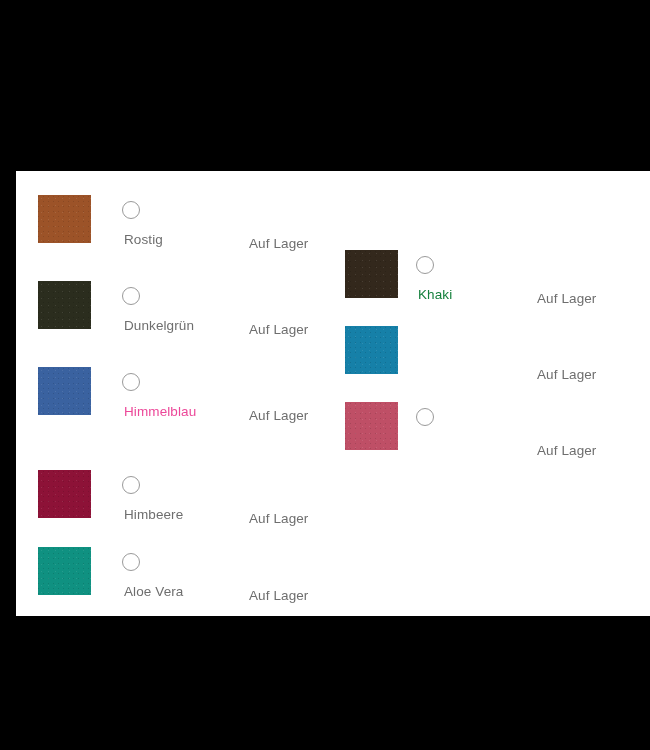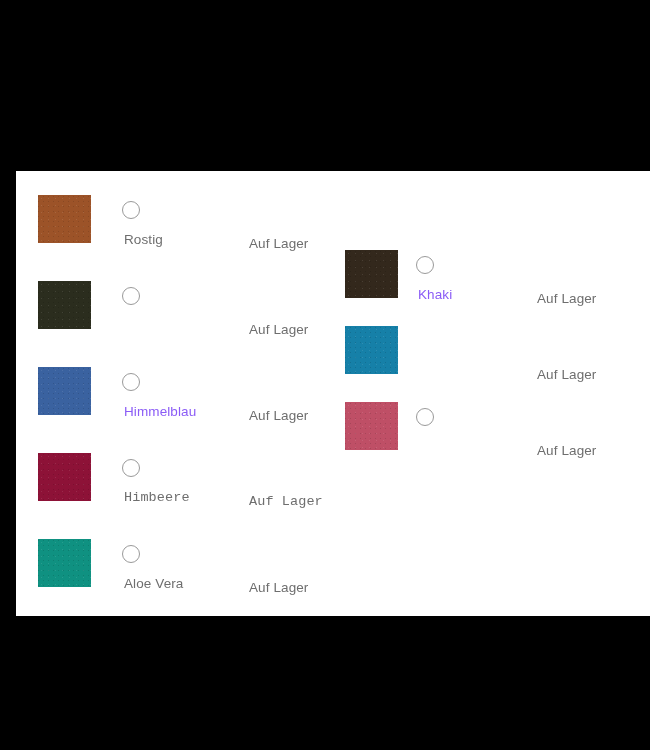--- a/index.html
+++ b/index.html
@@ -139,60 +139,61 @@
           <span class="radio" style="border-color: rgb(154, 154, 154);"></span>
           <span class="color-name" style="color: rgb(110, 110, 110);">Rostig</span>
         </span>
         <span class="stock" style="color: rgb(110, 110, 110);">Auf Lager</span>
       </div>
 
       <div class="variant-row" style="top:96px;">
         <span class="swatch" style="background-color: rgb(43, 45, 30);"></span>
         <span class="picker">
           <span class="radio" style="border-color: rgb(154, 154, 154);"></span>
+          <span class="color-name" style="color: rgb(110, 110, 110);">Dunkelgrün</span>
         </span>
         <span class="stock" style="color: rgb(110, 110, 110);">Auf Lager</span>
       </div>
 
       <div class="variant-row" style="top:182px;">
         <span class="swatch" style="background-color: rgb(58, 98, 160);"></span>
         <span class="picker">
           <span class="radio" style="border-color: rgb(154, 154, 154);"></span>
-          <span class="color-name" style="color: #8b5cf6;">Himmelblau</span>
-        </span>
-        <span class="stock" style="color: rgb(110, 110, 110);">Auf Lager</span>
-      </div>
-
-      <div class="variant-row" style="top:268px;font-family:Liberation Mono, monospace;">
+          <span class="color-name" style="color: #ec4899;">Himmelblau</span>
+        </span>
+        <span class="stock" style="color: rgb(110, 110, 110);">Auf Lager</span>
+      </div>
+
+      <div class="variant-row" style="top:285px;">
         <span class="swatch" style="background-color: rgb(141, 18, 55);"></span>
         <span class="picker">
           <span class="radio" style="border-color: rgb(154, 154, 154);"></span>
           <span class="color-name" style="color: rgb(110, 110, 110);">Himbeere</span>
         </span>
         <span class="stock" style="color: rgb(110, 110, 110);">Auf Lager</span>
       </div>
 
-      <div class="variant-row" style="top:354px;">
+      <div class="variant-row" style="top:362px;">
         <span class="swatch" style="background-color: rgb(15, 145, 129);"></span>
         <span class="picker">
           <span class="radio" style="border-color: rgb(154, 154, 154);"></span>
           <span class="color-name" style="color: rgb(110, 110, 110);">Aloe Vera</span>
         </span>
         <span class="stock" style="color: rgb(110, 110, 110);">Auf Lager</span>
       </div>
 
     </div>
 
     <div class="swatch-column right">
 
       <div class="variant-row" style="top:65px;">
         <span class="swatch" style="background-color: rgb(51, 40, 28);"></span>
         <span class="picker">
           <span class="radio" style="border-color: rgb(154, 154, 154);"></span>
-          <span class="color-name" style="color: #8b5cf6;">Khaki</span>
+          <span class="color-name" style="color: #15803d;">Khaki</span>
         </span>
         <span class="stock" style="color: rgb(110, 110, 110);">Auf Lager</span>
       </div>
 
       <div class="variant-row" style="top:141px;">
         <span class="swatch" style="background-color: rgb(22, 128, 168);"></span>
         <span class="stock" style="color: rgb(110, 110, 110);">Auf Lager</span>
       </div>
 
       <div class="variant-row" style="top:217px;">

